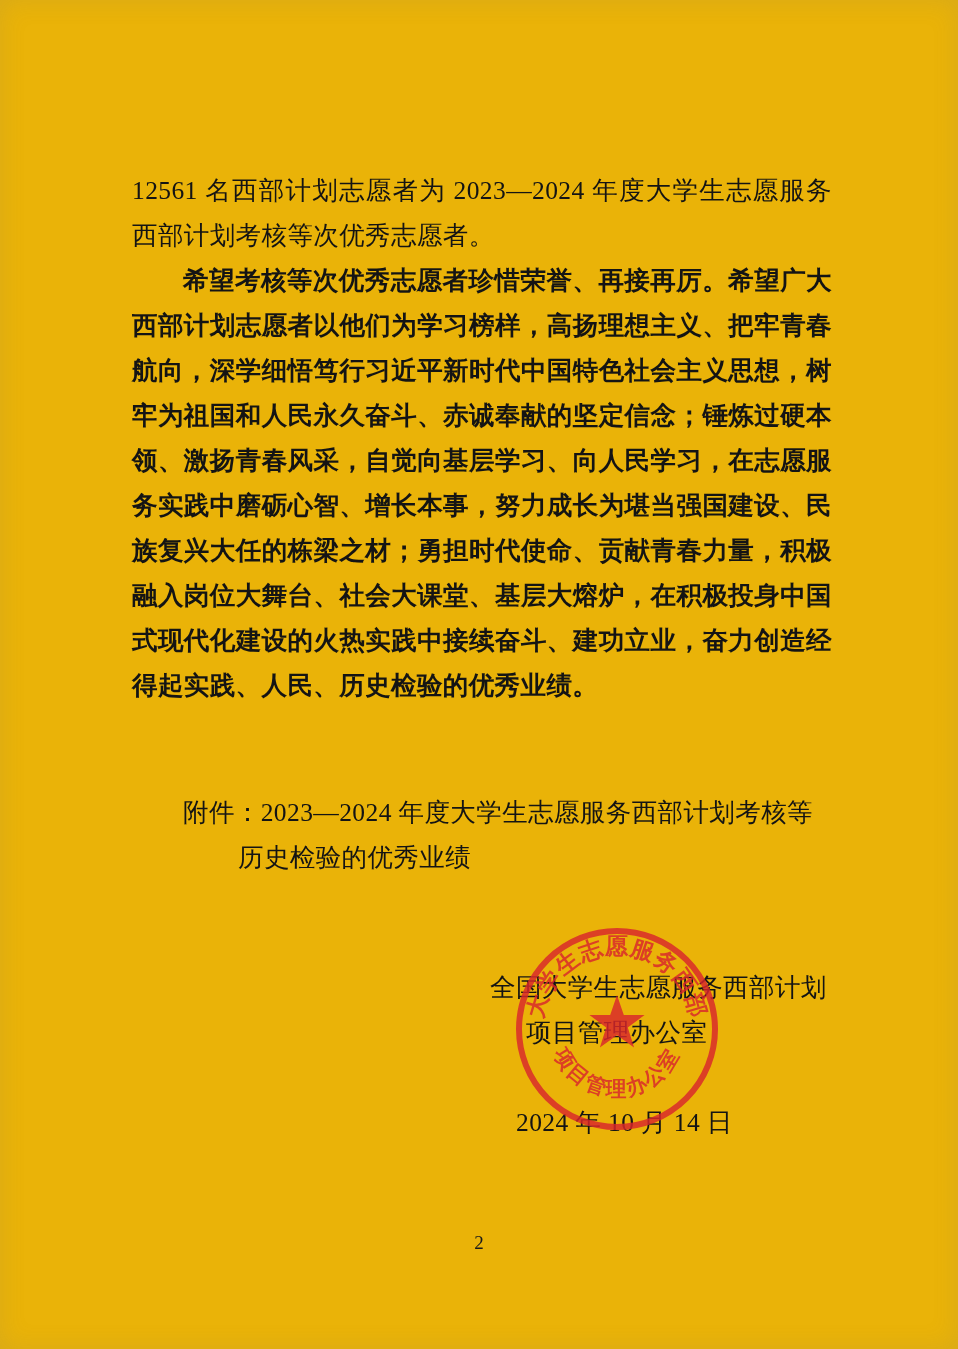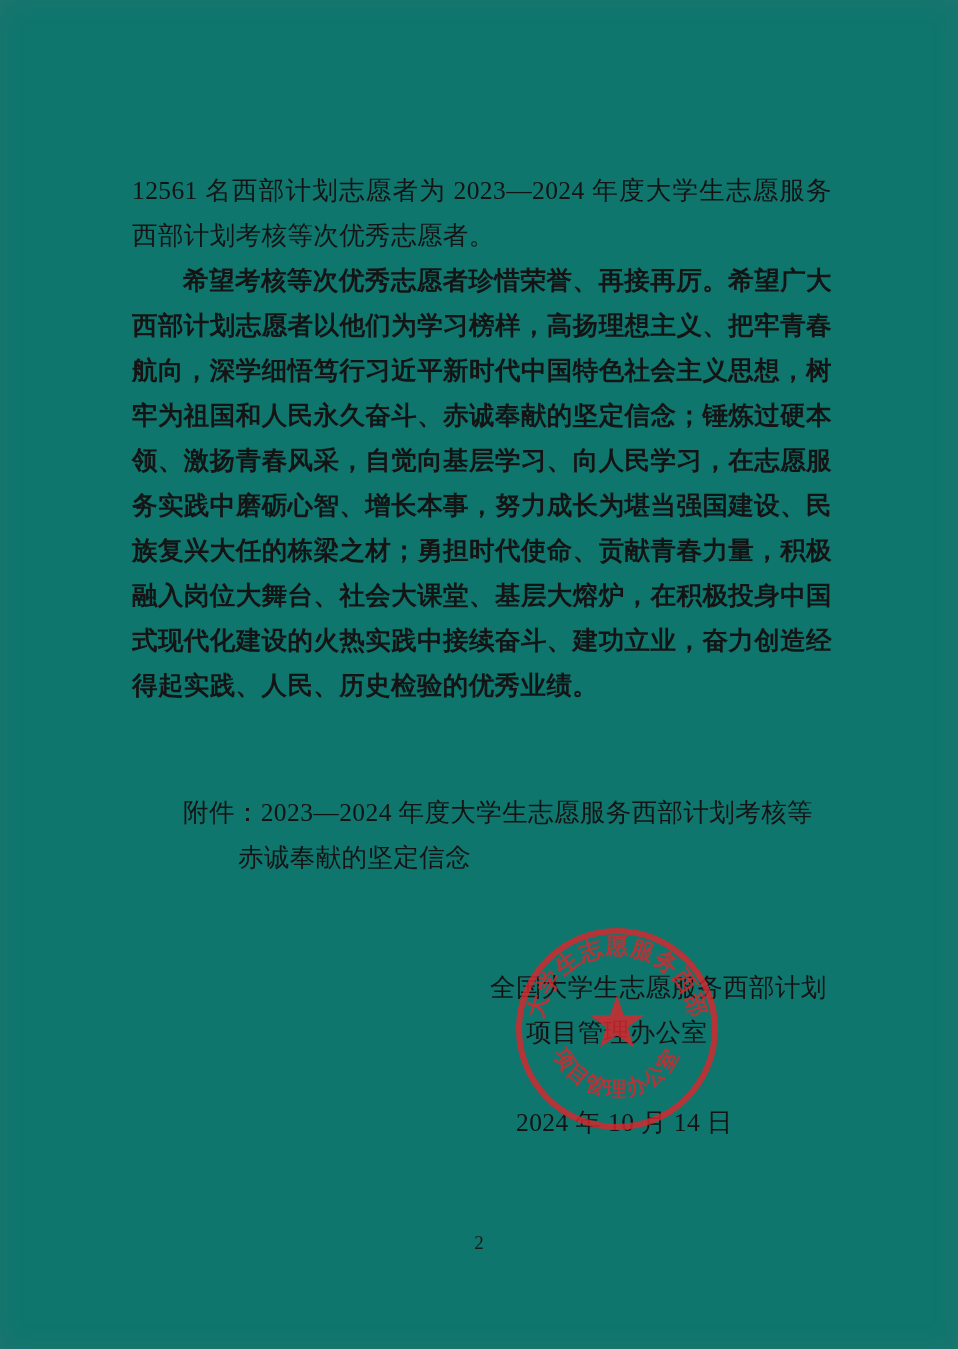--- a/index.html
+++ b/index.html
@@ -11,21 +11,21 @@
     width: 958px;
     height: 1349px;
     overflow: hidden;
     font-family: "Liberation Serif", "DejaVu Serif", serif;
   }
 
   .page {
     position: relative;
     width: 958px;
     height: 1349px;
-    background: #0f766e;
+    background: #eab308;
     box-sizing: border-box;
   }
 
   
   .page::before {
     content: "";
     position: absolute;
     left: 0; top: 0; right: 0; bottom: 0;
     box-shadow: inset 0 0 26px rgba(120,120,120,0.16);
     pointer-events: none;
@@ -110,21 +110,21 @@
 
 <div class="page">
 
   <div class="content">
 
     <p class="para">12561 名西部计划志愿者为 2023—2024 年度大学生志愿服务西部计划考核等次优秀志愿者。</p>
 
     <p class="para indent">希望考核等次优秀志愿者珍惜荣誉、再接再厉。希望广大西部计划志愿者以他们为学习榜样，高扬理想主义、把牢青春航向，深学细悟笃行习近平新时代中国特色社会主义思想，树牢为祖国和人民永久奋斗、赤诚奉献的坚定信念；锤炼过硬本领、激扬青春风采，自觉向基层学习、向人民学习，在志愿服务实践中磨砺心智、增长本事，努力成长为堪当强国建设、民族复兴大任的栋梁之材；勇担时代使命、贡献青春力量，积极融入岗位大舞台、社会大课堂、基层大熔炉，在积极投身中国式现代化建设的火热实践中接续奋斗、建功立业，奋力创造经得起实践、人民、历史检验的优秀业绩。</p>
 
     <div class="attachment">附件：2023—2024 年度大学生志愿服务西部计划考核等</div>
-    <div class="attachment-line2">赤诚奉献的坚定信念</div>
+    <div class="attachment-line2">历史检验的优秀业绩</div>
 
   </div>
 
   <div class="signature">
     <div>全国大学生志愿服务西部计划</div>
     <div class="sig-line2">项目管理办公室</div>
     <div class="sig-line3">2024 年 10 月 14 日</div>
   </div>
 
   <div class="seal">

